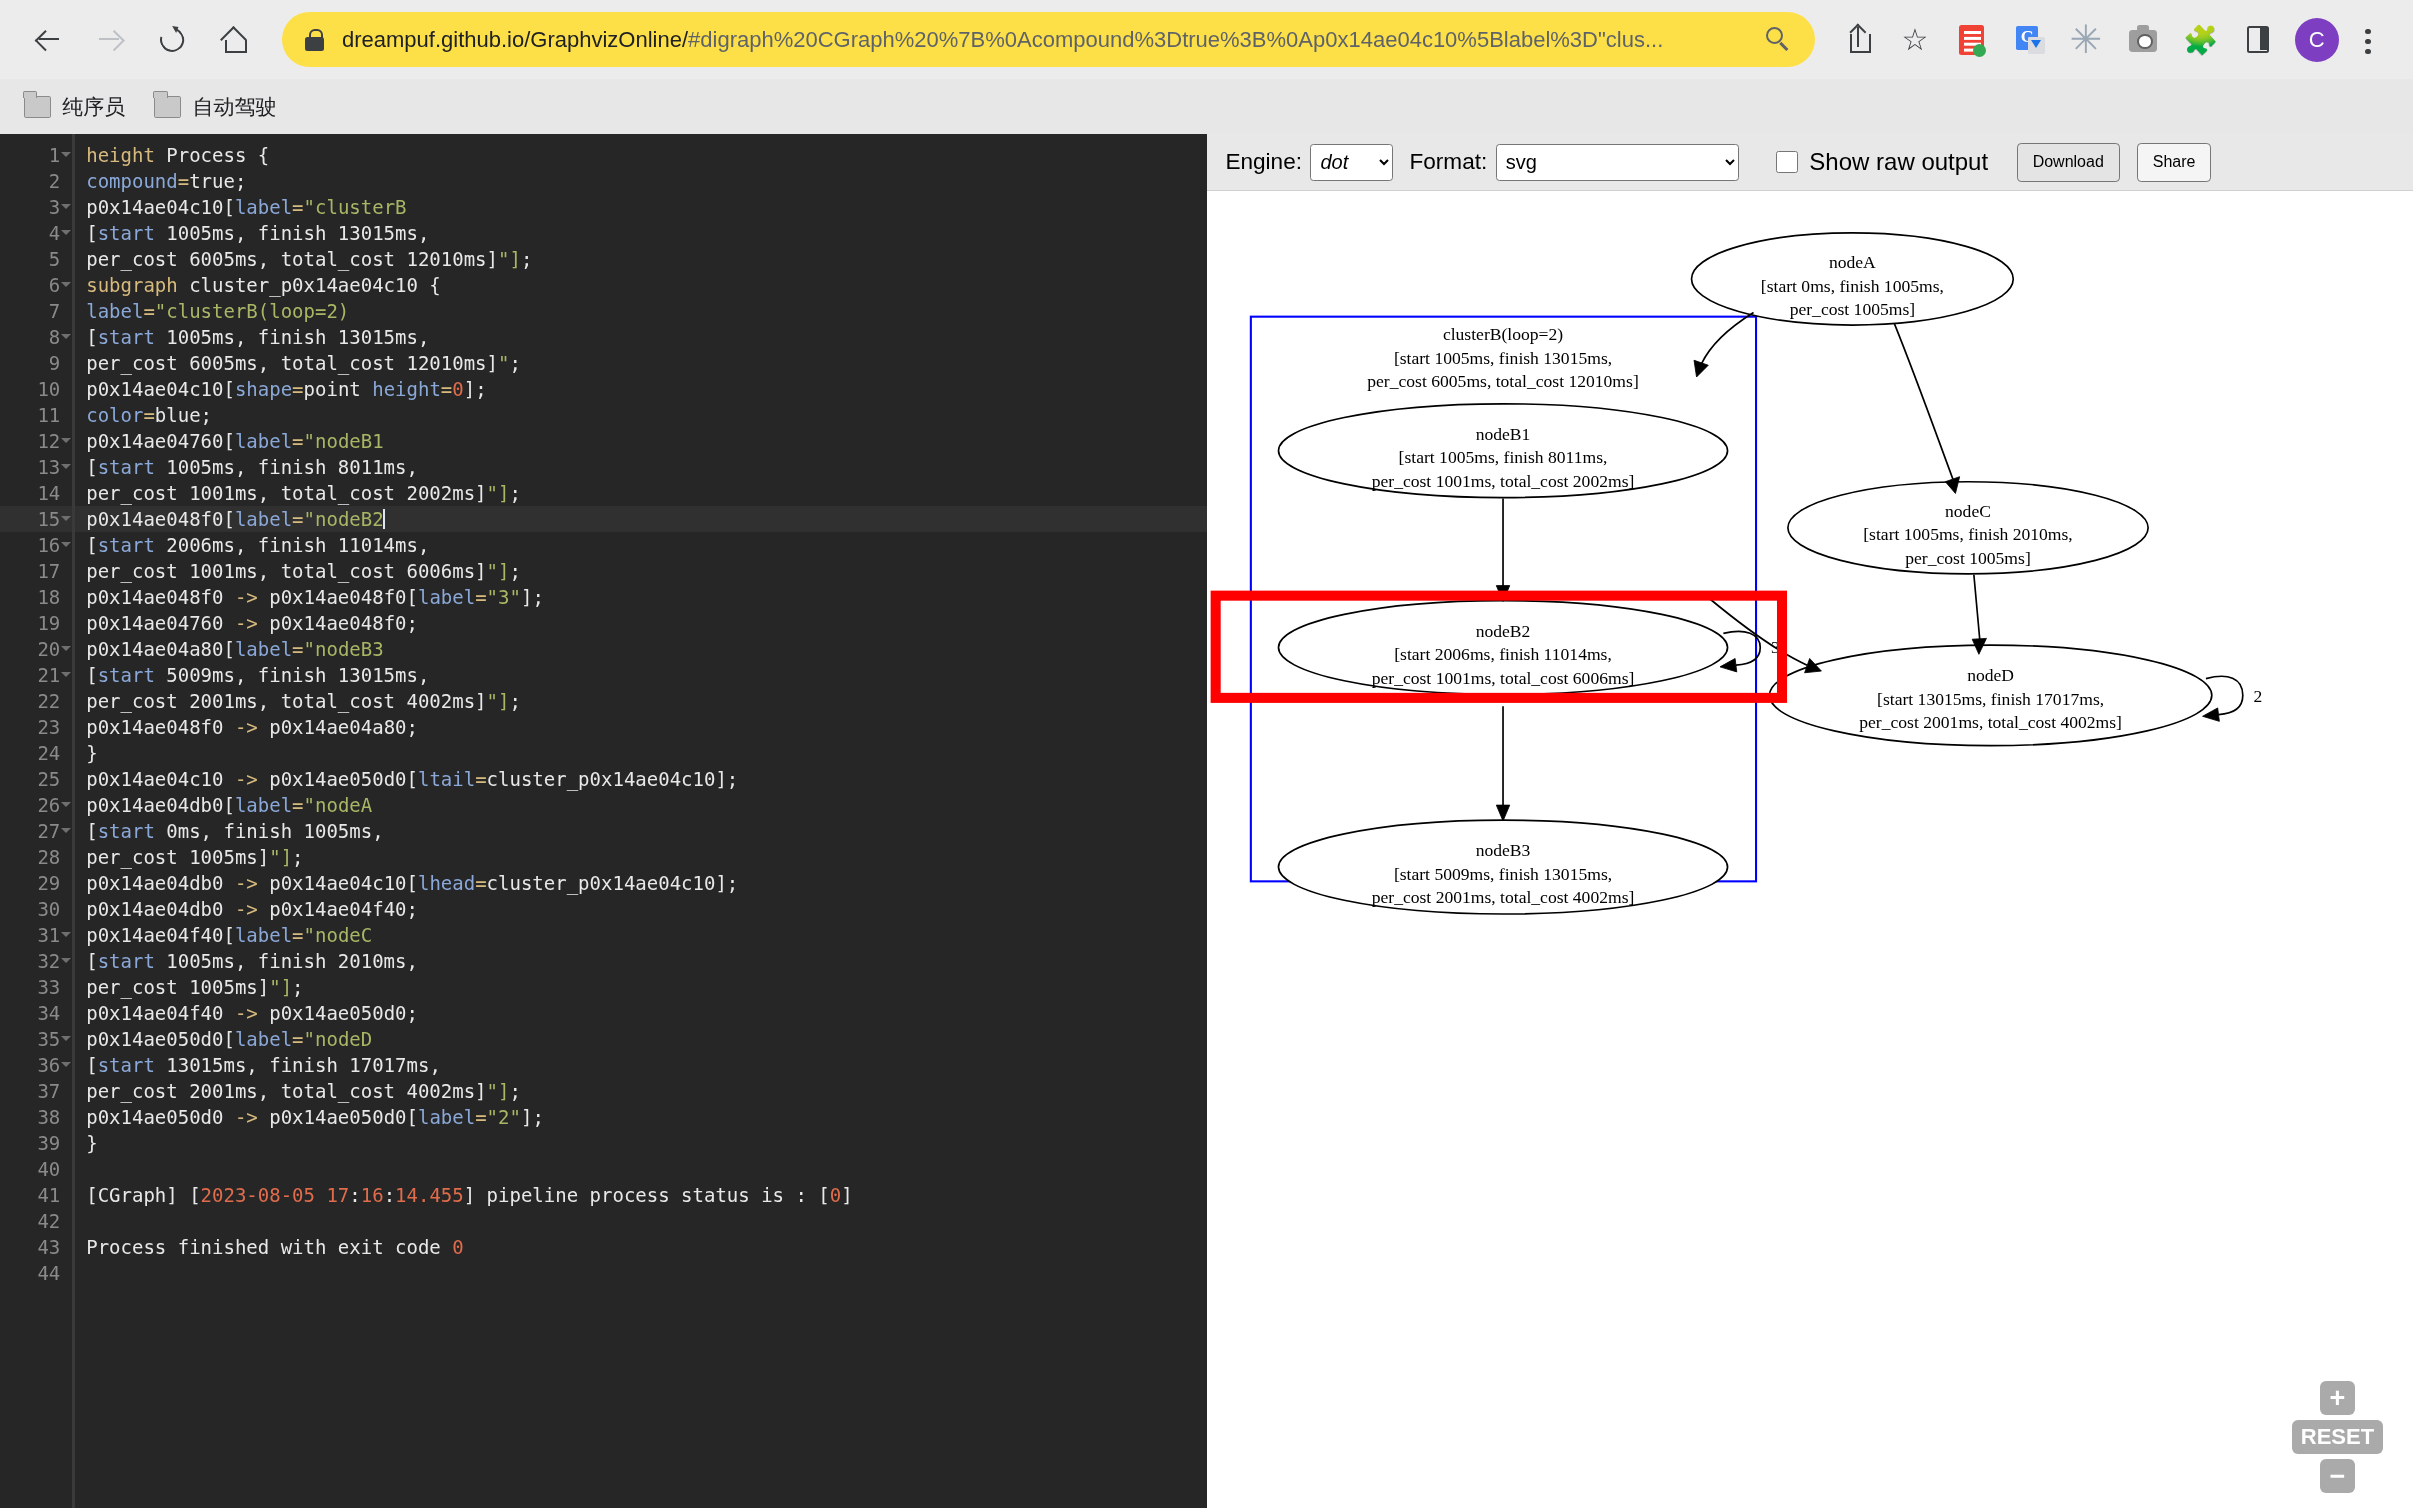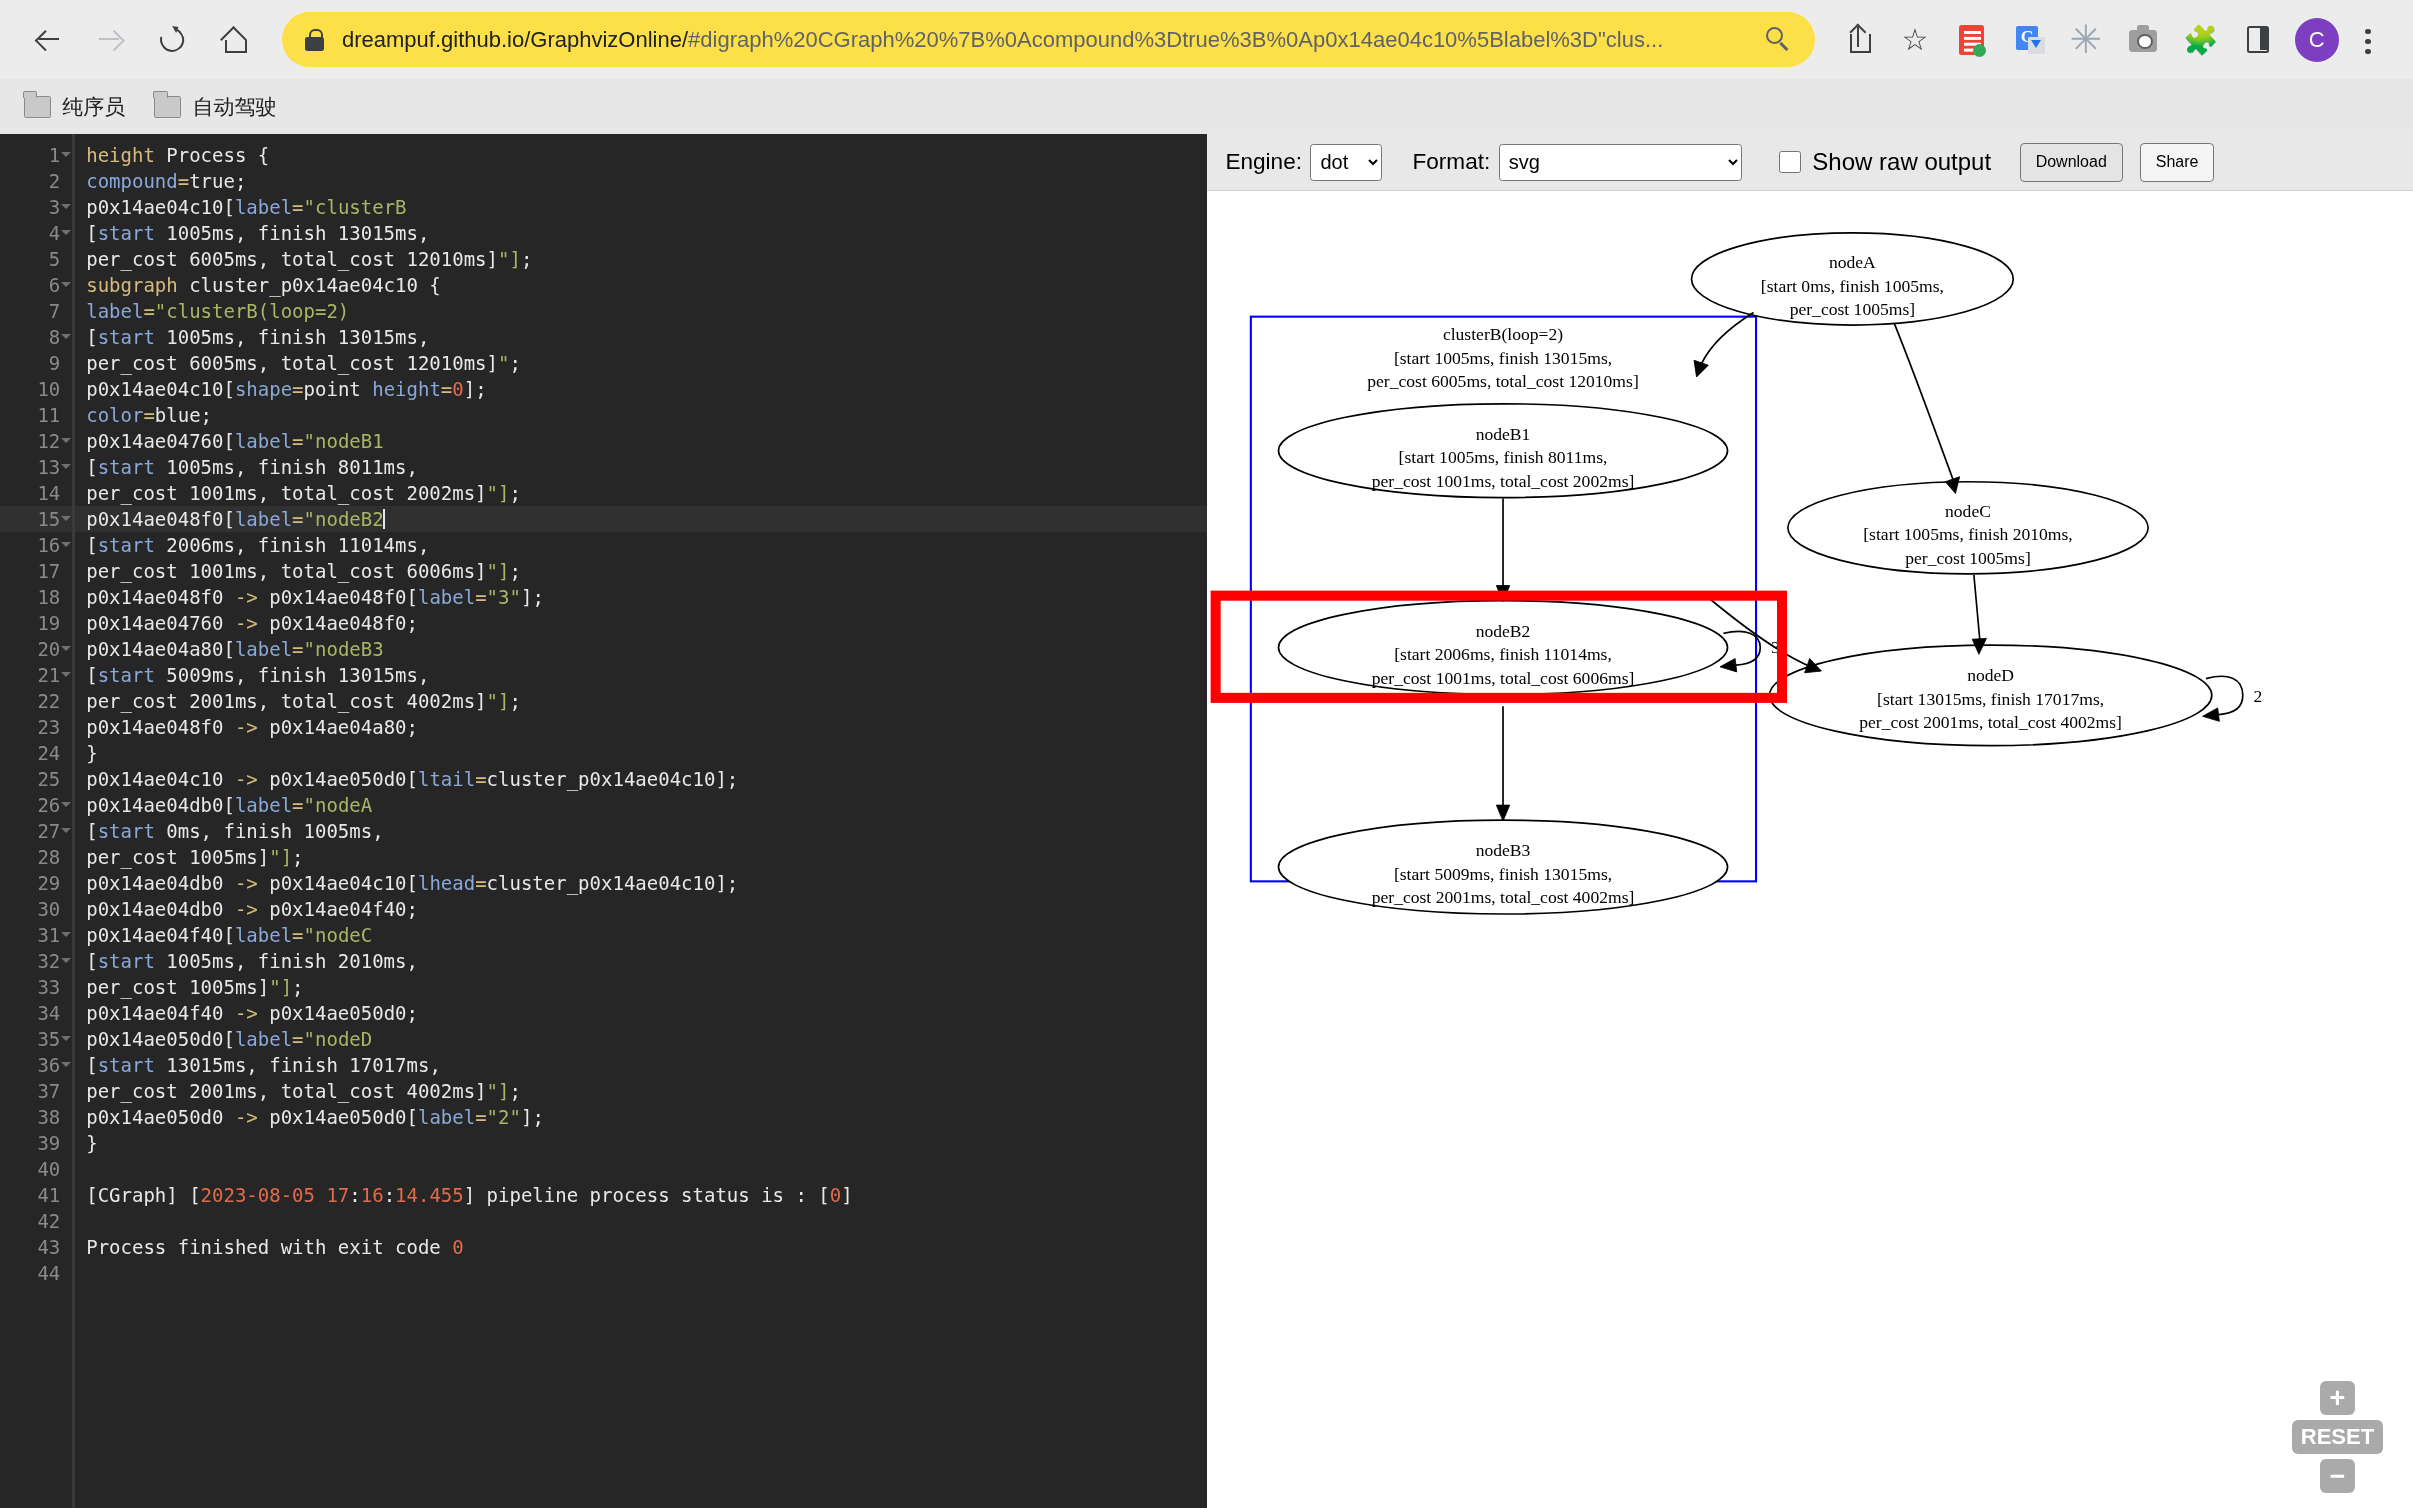--- a/index.html
+++ b/index.html
@@ -331,21 +331,21 @@
     height: 57px; background: #e8e8e8;
     display: flex; align-items: center; padding: 0 18.4px;
     border-bottom: 0.8px solid #d0d0d0;
   }
   .vlabel { font-size: 22.6px; color: #000; margin-right: 8.4px; }
   select {
     font-family: "Liberation Sans", sans-serif; font-size: 20px;
     height: 37px; border: 1.7px solid #767676; background: #fff;
     border-radius: 3.4px; padding: 0 5px;
   }
-  .sel-engine { width: 72px; margin-right: 30px; }
+  .sel-engine { width: 83px; margin-right: 16px; font-style: italic; }
   .sel-format { width: 243px; margin-right: 37px; }
   .chk-wrap { display: flex; align-items: center; margin-right: 28.5px; }
   .chk {
     width: 22px; height: 22px; border: 1.7px solid #767676;
     background: #fff; border-radius: 2.5px; margin-right: 11.7px; flex: 0 0 auto;
   }
   .chk-label { font-size: 24px; color: #000; }
   .vbtn {
     font-family: "Liberation Sans", sans-serif;
     height: 39px; padding: 0 15px; font-size: 16px;

